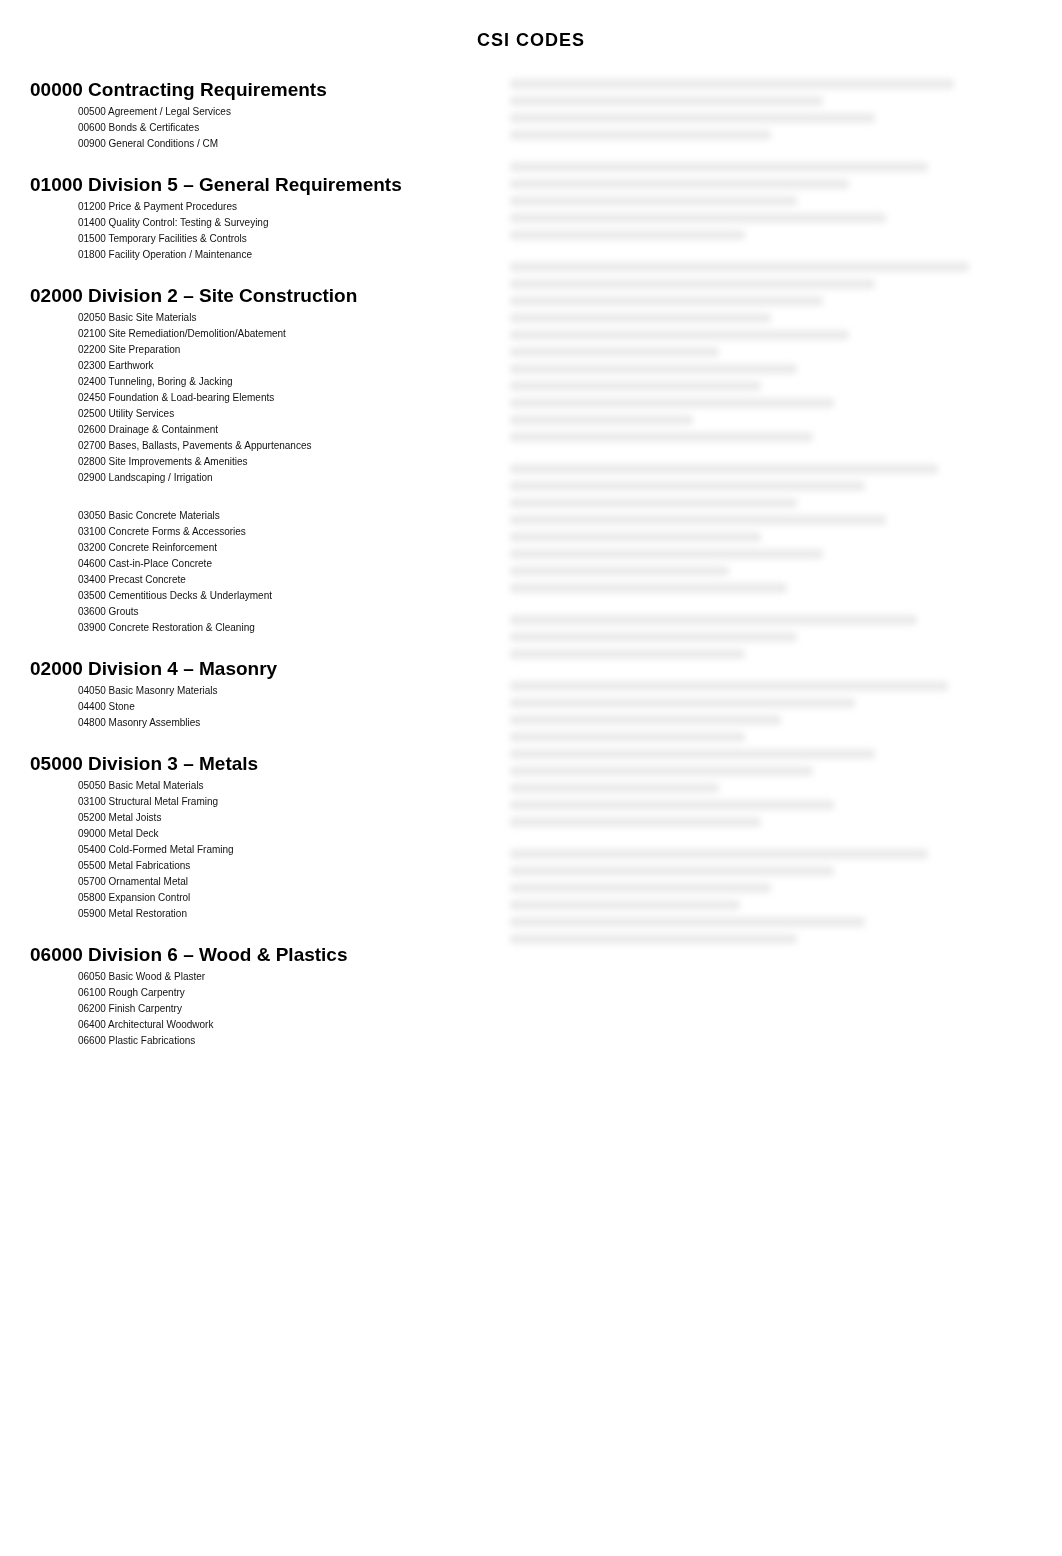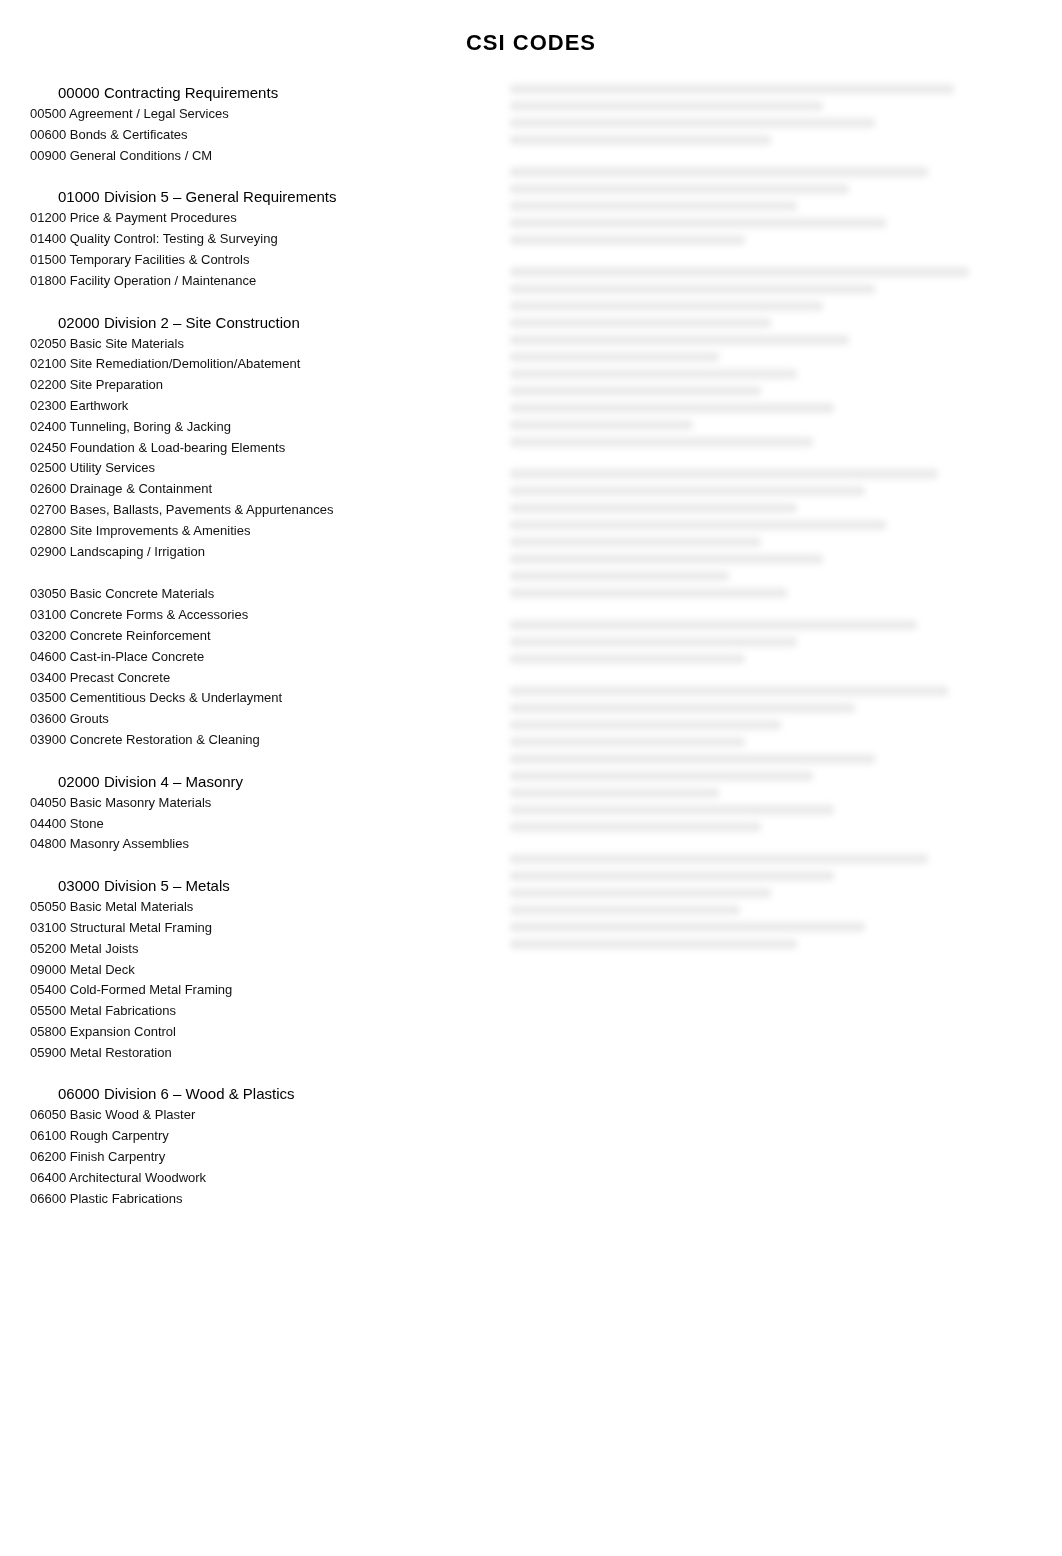--- a/index.html
+++ b/index.html
@@ -7,21 +7,21 @@
       font-family: Arial, Helvetica, sans-serif;
       font-size: 13px;
       background: #fff;
       color: #000;
       width: 1062px;
       min-height: 1556px;
       padding: 30px 0;
     }
     .page-title {
       text-align: center;
-      font-size: 22px;
+      font-size: 18px;
       font-weight: bold;
       margin-bottom: 28px;
       letter-spacing: 1px;
     }
     .content-wrapper {
       display: flex;
       gap: 0;
       padding: 0 30px;
     }
     .left-column {
@@ -29,29 +29,29 @@
       flex-shrink: 0;
     }
     .right-column {
       flex: 1;
       padding-left: 20px;
     }
     .section {
       margin-bottom: 22px;
     }
     .section-header {
-      font-weight: normal;
-      font-size: 15px;
+      font-weight: bold;
+      font-size: 19px;
       margin-bottom: 3px;
-      margin-left: 28px;
     }
     .section-item {
-      font-size: 13px;
+      font-size: 10px;
       line-height: 1.6;
       color: #111;
+      margin-left: 48px;
     }
     
     .blurred-block {
       background: #ddd;
       border-radius: 3px;
       margin-bottom: 5px;
       filter: blur(3px);
       opacity: 0.6;
     }
     .right-section {
@@ -103,27 +103,28 @@
         <div class="section-item">03600 Grouts</div>
         <div class="section-item">03900 Concrete Restoration &amp; Cleaning</div>
       </div>
       <div class="section">
         <div class="section-header">02000 Division 4 – Masonry</div>
         <div class="section-item">04050 Basic Masonry Materials</div>
         <div class="section-item">04400 Stone</div>
         <div class="section-item">04800 Masonry Assemblies</div>
       </div>
       <div class="section">
-        <div class="section-header">03000 Division 5 – Metals</div>
+        <div class="section-header">05000 Division 3 – Metals</div>
         <div class="section-item">05050 Basic Metal Materials</div>
         <div class="section-item">03100 Structural Metal Framing</div>
         <div class="section-item">05200 Metal Joists</div>
         <div class="section-item">09000 Metal Deck</div>
         <div class="section-item">05400 Cold-Formed Metal Framing</div>
         <div class="section-item">05500 Metal Fabrications</div>
+        <div class="section-item">05700 Ornamental Metal</div>
         <div class="section-item">05800 Expansion Control</div>
         <div class="section-item">05900 Metal Restoration</div>
       </div>
       <div class="section">
         <div class="section-header">06000 Division 6 – Wood &amp; Plastics</div>
         <div class="section-item">06050 Basic Wood &amp; Plaster</div>
         <div class="section-item">06100 Rough Carpentry</div>
         <div class="section-item">06200 Finish Carpentry</div>
         <div class="section-item">06400 Architectural Woodwork</div>
         <div class="section-item">06600 Plastic Fabrications</div>

